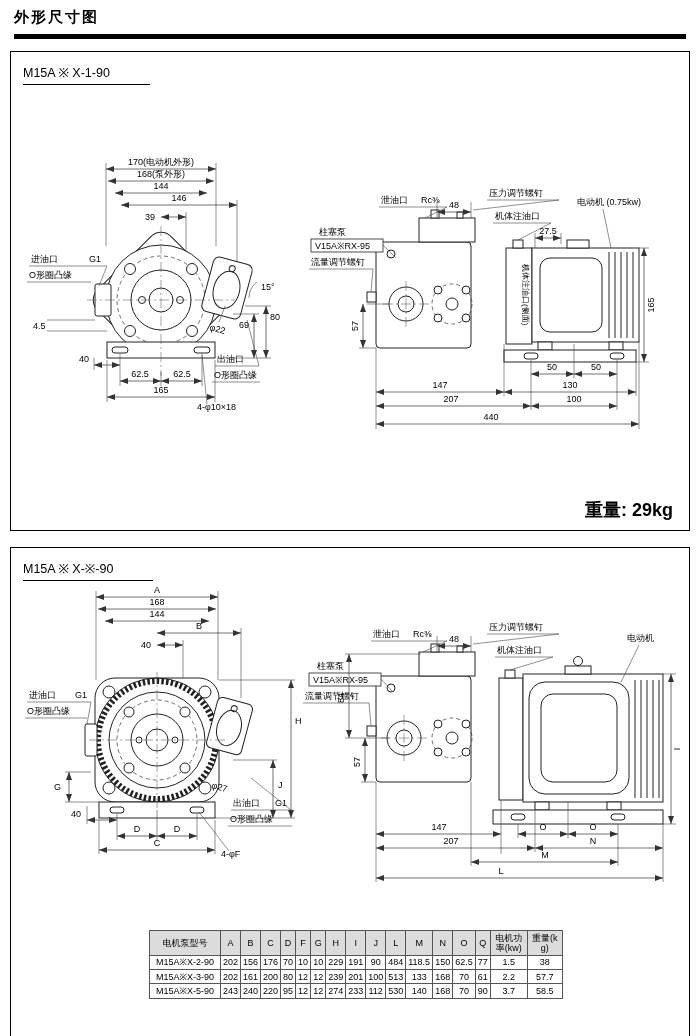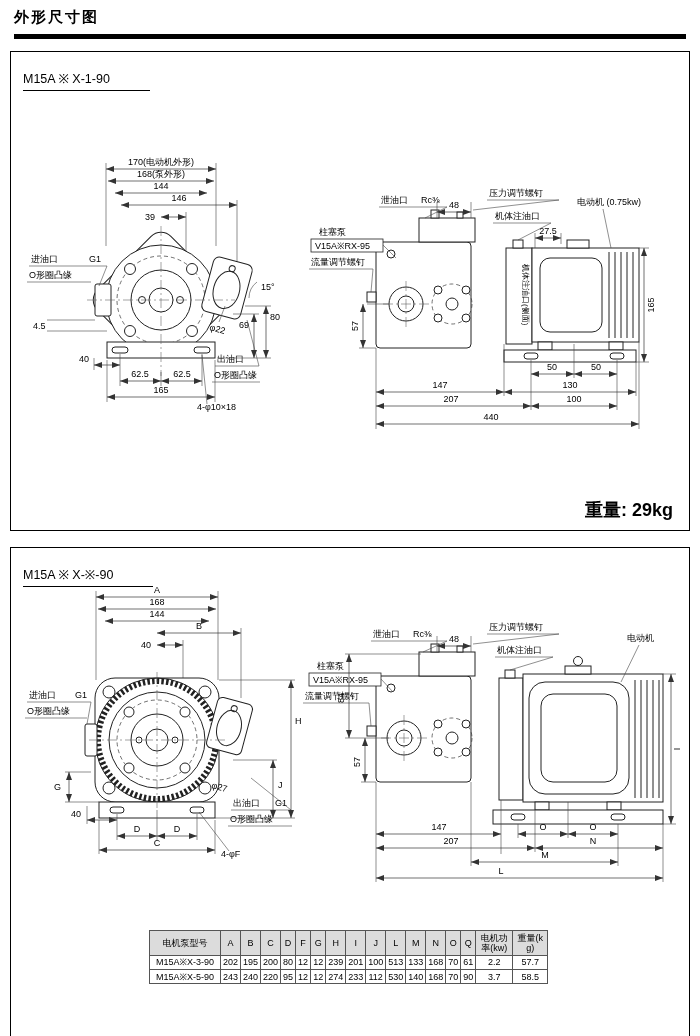--- a/index.html
+++ b/index.html
@@ -2,21 +2,21 @@
 <html><head>
 <meta charset="utf-8">
 <style>
   html,body{margin:0;padding:0;background:#fff;}
   body{width:700px;height:1036px;position:relative;font-family:"Liberation Sans",sans-serif;color:#000;}
   .title{margin:8px 14px 7px;font-size:15px;font-weight:bold;letter-spacing:2px;}
   .title-bar{margin:5px 14px 0;height:5px;background:#000;}
   .panel{position:relative;margin:12px 10px 0;border:1.5px solid #000;background:#fff;}
   #panel1{height:478px;}
   #panel2{height:490px;margin-top:16px;}
-  .model{position:absolute;top:18px;left:12px;font-size:12.5px;border-bottom:1px solid #000;padding:0 40px 3px 0;z-index:2;}
+  .model{position:absolute;top:12px;left:12px;font-size:12.5px;border-bottom:1px solid #000;padding:0 40px 3px 0;z-index:2;}
   .weight{position:absolute;bottom:8px;right:16px;font-size:18px;font-weight:bold;z-index:2;}
   svg.draw{position:absolute;left:0;top:0;}
   
   .s{stroke:#222;stroke-width:1;fill:none}
   .sf{stroke:#222;stroke-width:1;fill:#fff}
   .thin{stroke:#444;stroke-width:.6;fill:none}
   .dim{stroke:#333;stroke-width:.7;fill:none;marker-start:url(#as1);marker-end:url(#ae1)}
   .cl{stroke:#666;stroke-width:.6;stroke-dasharray:10 3 2 3;fill:none}
   .dash{stroke:#333;stroke-width:.7;stroke-dasharray:4 3;fill:none}
   .gear{stroke:#222;stroke-width:6;stroke-dasharray:2.5 2.2;fill:none}
@@ -439,23 +439,42 @@
           <th>M</th>
           <th>N</th>
           <th>O</th>
           <th>Q</th>
           <th>电机功率(kw)</th>
           <th>重量(kg)</th>
         </tr>
       </thead>
       <tbody>
         <tr>
+          <td>M15A※X-2-90</td>
+          <td>202</td>
+          <td>156</td>
+          <td>176</td>
+          <td>70</td>
+          <td>10</td>
+          <td>10</td>
+          <td>229</td>
+          <td>191</td>
+          <td>90</td>
+          <td>484</td>
+          <td>118.5</td>
+          <td>150</td>
+          <td>62.5</td>
+          <td>77</td>
+          <td>1.5</td>
+          <td>38</td>
+        </tr>
+        <tr>
           <td>M15A※X-3-90</td>
           <td>202</td>
-          <td>195</td>
+          <td>161</td>
           <td>200</td>
           <td>80</td>
           <td>12</td>
           <td>12</td>
           <td>239</td>
           <td>201</td>
           <td>100</td>
           <td>513</td>
           <td>133</td>
           <td>168</td>

